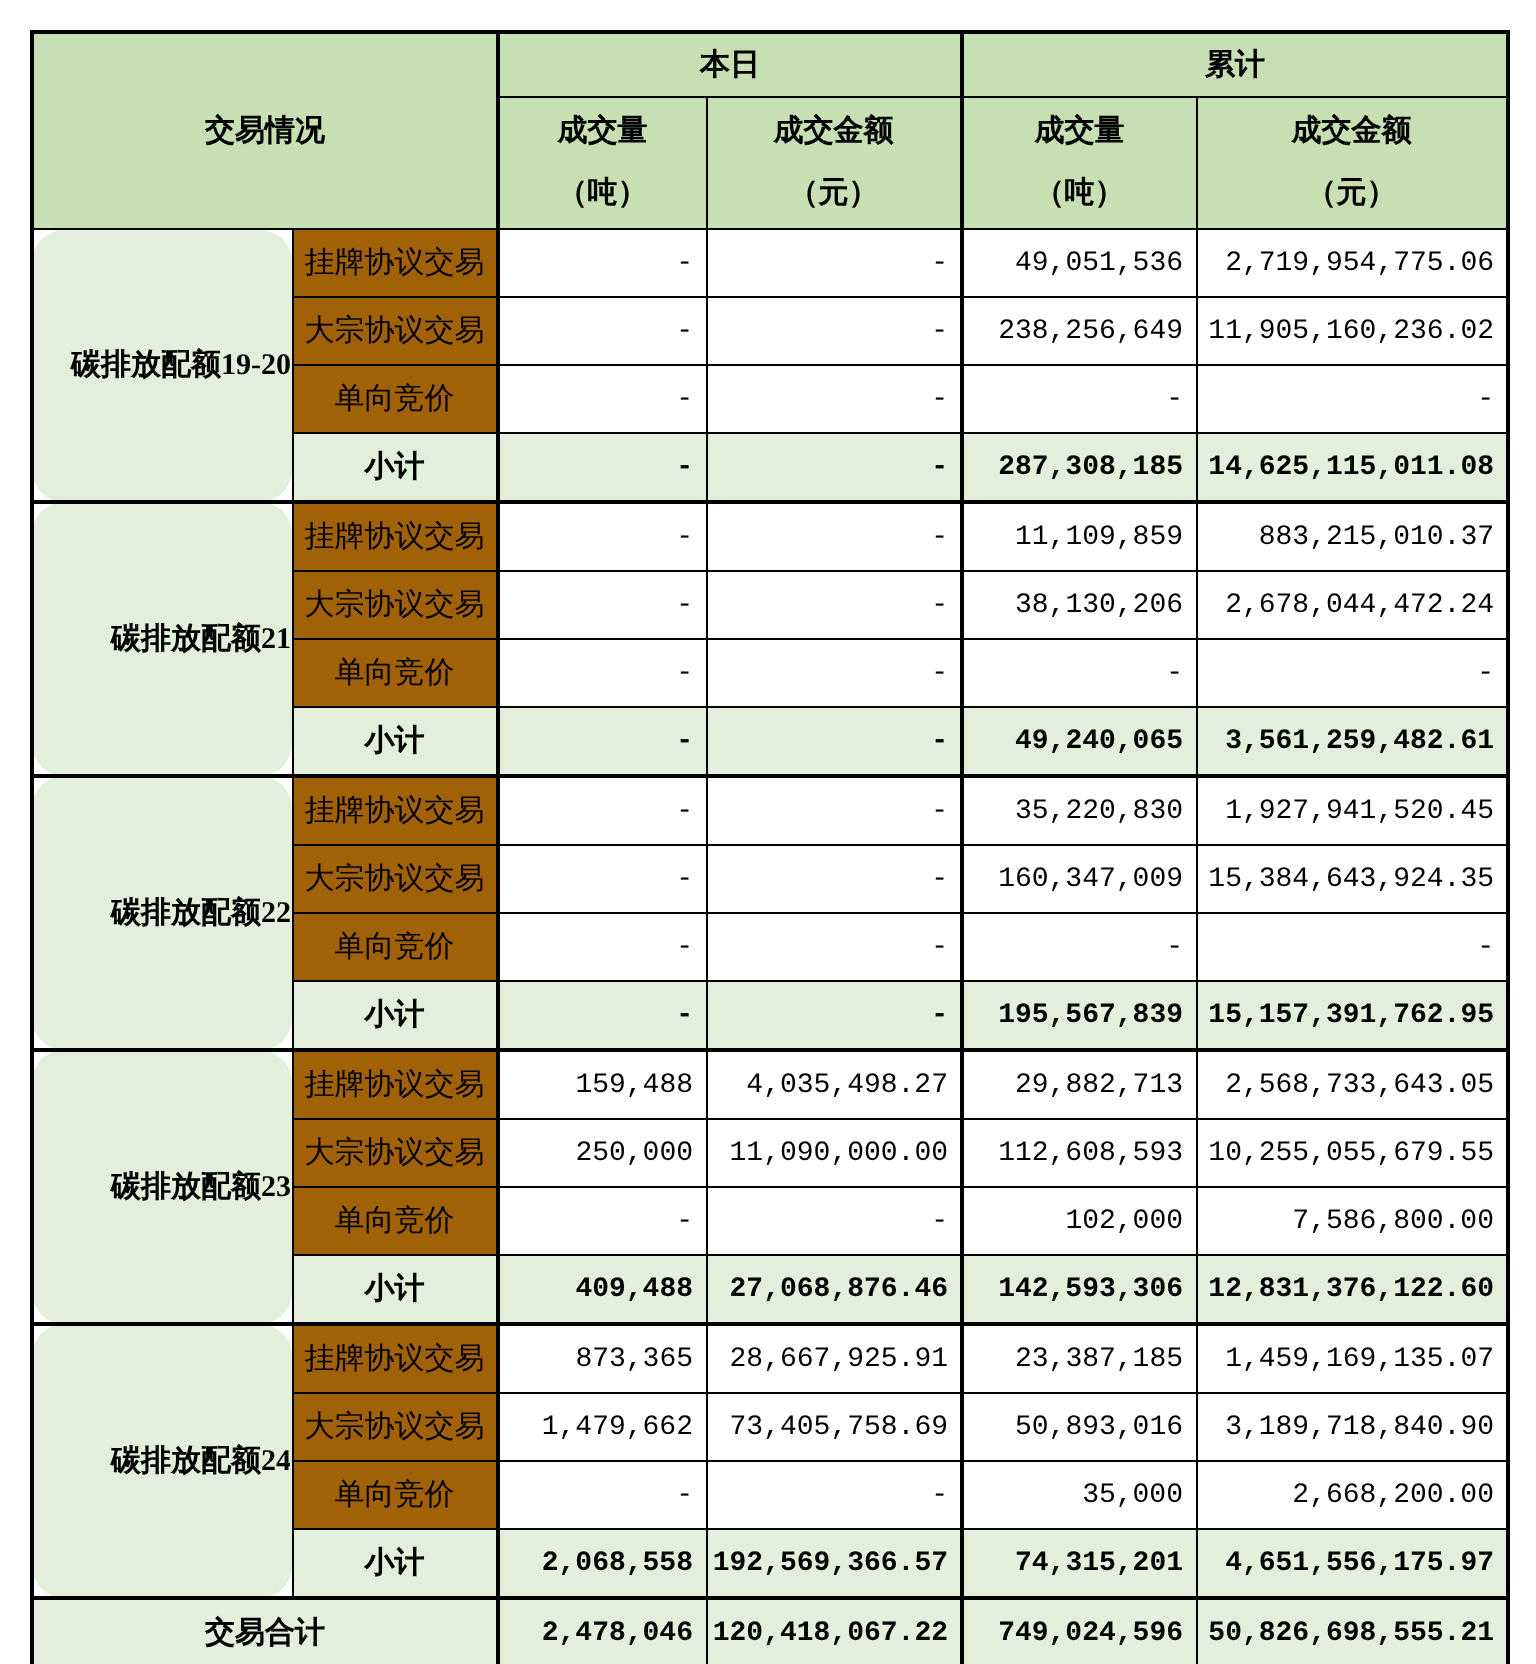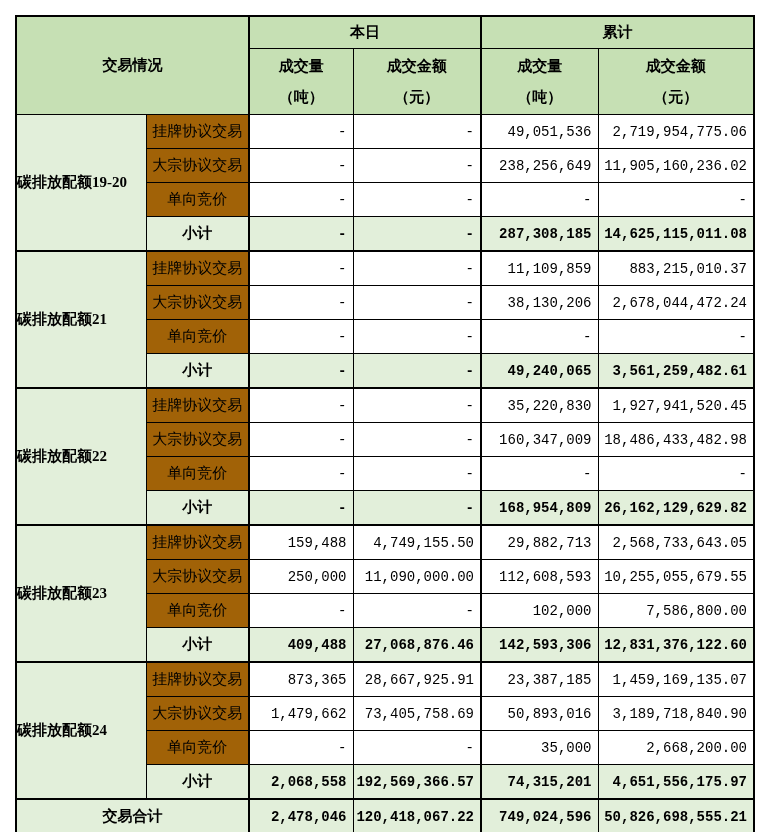--- a/index.html
+++ b/index.html
@@ -37,21 +37,22 @@
     text-align: center;
   }
   .hdr-top { height: 31px; margin-top: 37px; }
   .hdr-sub { height: 65px; margin-left: 44px; }
   .hdr-sub div { line-height: 31px; }
   .thickR { border-right: 2px solid var(--border-color, #000); }
   .thickB { border-bottom: 2px solid var(--border-color, #000); }
   .group-cell {
     background: var(--light-green, #e2efda);
     font-weight: bold;
-    text-align: left;
+    text-align: right;
+    border-radius: 16px;
   }
   .label-cell { text-align: center; background: #a16207; }
   .num {
     font-family: "Liberation Mono", "DejaVu Sans Mono", monospace;
     font-size: 14px;
     text-align: right;
     padding-right: 6px;
     background: #ffffff;
   }
   .green { background: var(--light-green, #e2efda) !important; }
@@ -165,41 +166,41 @@
           <td class="num">-</td>
           <td class="num thickR">-</td>
           <td class="num">35,220,830</td>
           <td class="num">1,927,941,520.45</td>
         </tr>
         <tr>
           <td class="label-cell thickR">大宗协议交易</td>
           <td class="num">-</td>
           <td class="num thickR">-</td>
           <td class="num">160,347,009</td>
-          <td class="num">18,486,433,482.98</td>
+          <td class="num">15,384,643,924.35</td>
         </tr>
         <tr>
           <td class="label-cell thickR">单向竞价</td>
           <td class="num">-</td>
           <td class="num thickR">-</td>
           <td class="num">-</td>
           <td class="num">-</td>
         </tr>
         <tr>
           <td class="label-cell thickR green bold thickB">小计</td>
           <td class="num green bold thickB">-</td>
           <td class="num thickR green bold thickB">-</td>
-          <td class="num green bold thickB">168,954,809</td>
-          <td class="num green bold thickB">26,162,129,629.82</td>
+          <td class="num green bold thickB">195,567,839</td>
+          <td class="num green bold thickB">15,157,391,762.95</td>
         </tr>
         <tr>
           <td rowspan="4" class="group-cell thickB">碳排放配额23</td>
           <td class="label-cell thickR">挂牌协议交易</td>
           <td class="num">159,488</td>
-          <td class="num thickR">4,749,155.50</td>
+          <td class="num thickR">4,035,498.27</td>
           <td class="num">29,882,713</td>
           <td class="num">2,568,733,643.05</td>
         </tr>
         <tr>
           <td class="label-cell thickR">大宗协议交易</td>
           <td class="num">250,000</td>
           <td class="num thickR">11,090,000.00</td>
           <td class="num">112,608,593</td>
           <td class="num">10,255,055,679.55</td>
         </tr>

